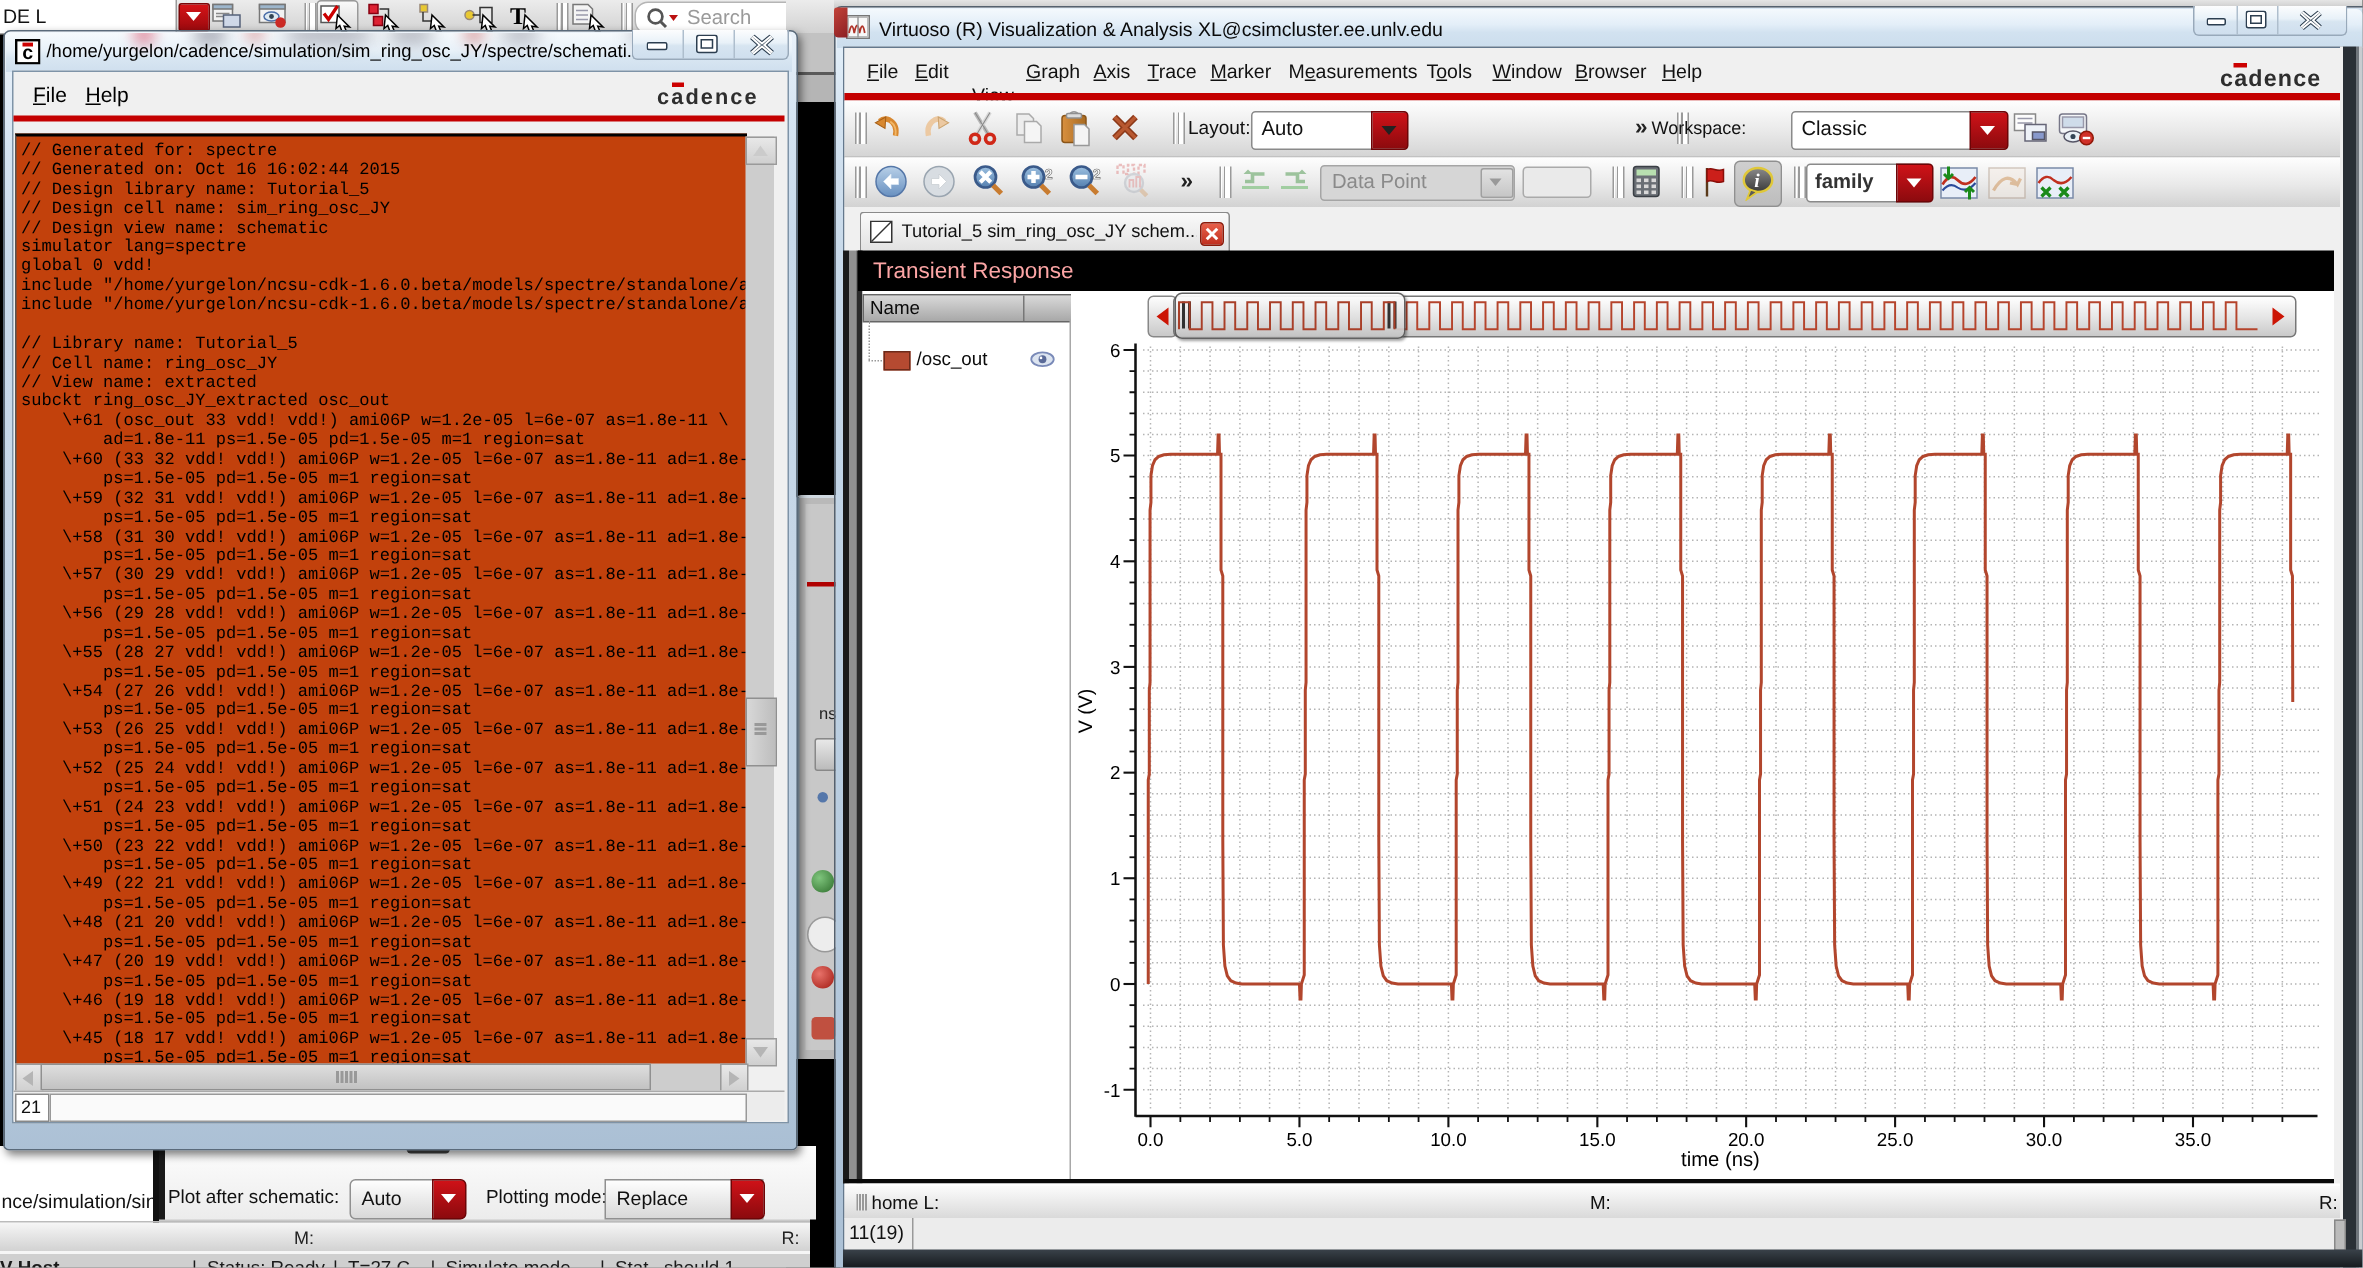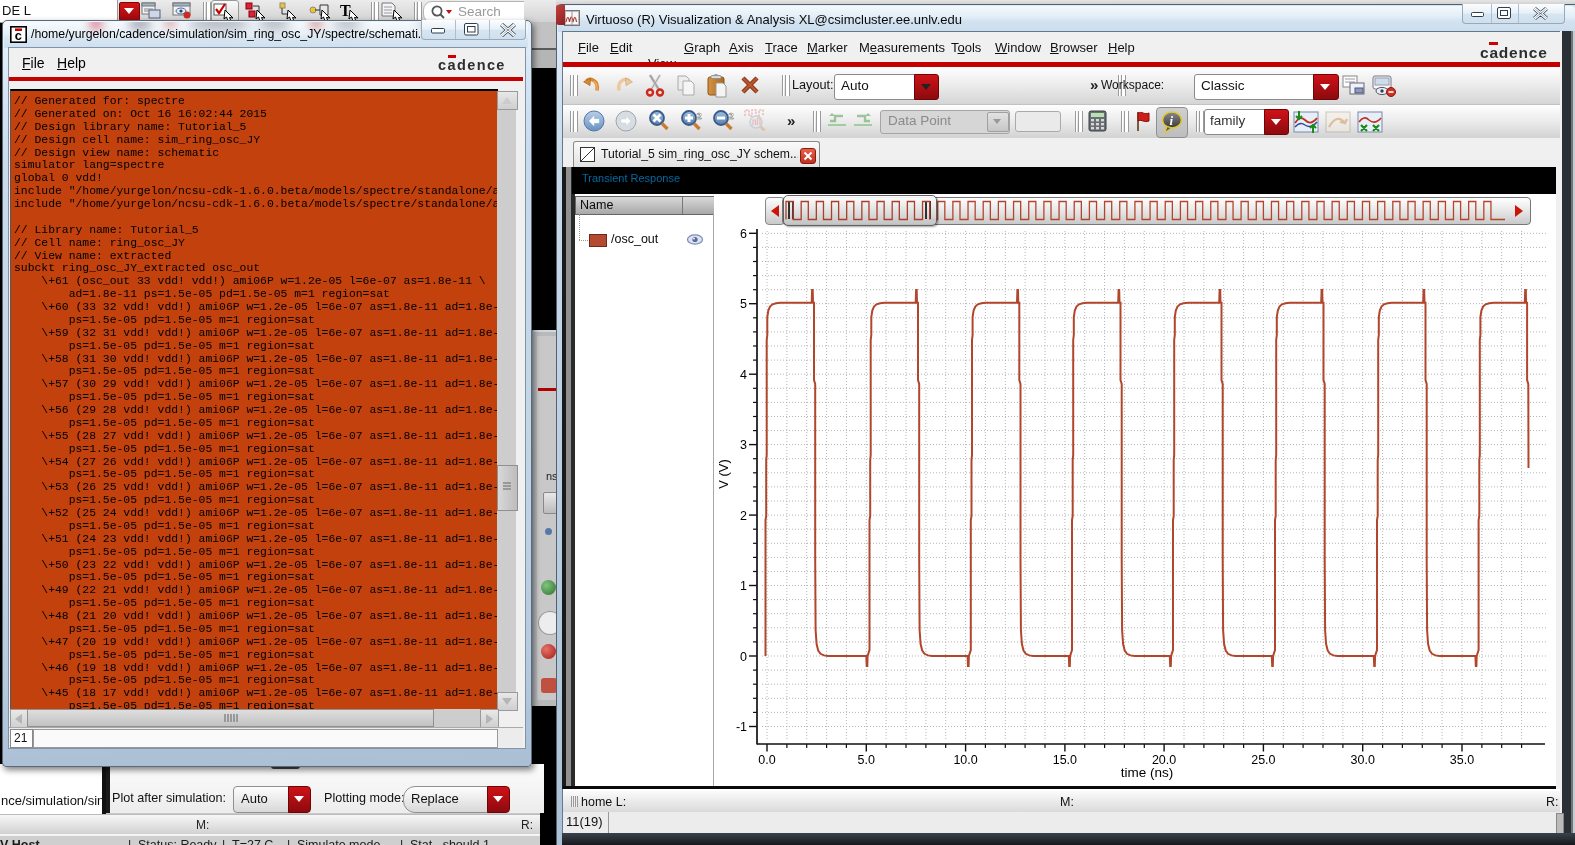--- a/index.html
+++ b/index.html
@@ -94,28 +94,28 @@
  </div>
 </div>
 
 <div class="ab" id="botleft">
  <div class="ab" style="left:0;top:764px;width:540px;height:81px;background:#c9c9c9;"></div>
  <div class="ab" style="left:106px;top:764px;width:434px;height:26px;background:#fbfbfb;"></div>
  <div class="ab" style="left:106px;top:764px;width:434px;height:49px;background:linear-gradient(#fdfdfd,#ececec);border-left:4px solid #1a1a1a;"></div>
  <div class="ab" style="left:0;top:764px;width:102px;height:52px;background:#fff;border-right:4px solid #111;border-bottom:4px solid #111;">
    <div class="ab" style="left:1px;top:29px;font-size:13px;color:#111;">nce/simulation/sin</div>
  </div>
- <div class="ab" style="left:112px;top:791px;font-size:12.6px;color:#111;">Plot after simulation:</div>
+ <div class="ab" style="left:112px;top:791px;font-size:12.6px;color:#111;">Plot after schematic:</div>
  <div class="ab" style="left:233px;top:786px;width:75px;height:25px;background:linear-gradient(#fefefe,#d8d8d8);border:1px solid #909090;border-radius:4px;">
    <div class="ab" style="left:7px;top:4px;font-size:13px;color:#111;">Auto</div>
    <div class="ab" style="left:54px;top:-1px;width:21px;height:25px;background:linear-gradient(#cf1218,#8c0a0e);border:1px solid #6d0507;border-radius:0 4px 4px 0;"></div>
    <div class="ab" style="left:60px;top:9px;width:0;height:0;border-left:5px solid transparent;border-right:5px solid transparent;border-top:6px solid #fff;"></div>
  </div>
  <div class="ab" style="left:324px;top:791px;font-size:12.6px;color:#111;">Plotting mode:</div>
- <div class="ab" style="left:403px;top:786px;width:104px;height:25px;background:linear-gradient(#fefefe,#d8d8d8);border:1px solid #909090;border-radius:12px;">
+ <div class="ab" style="left:403px;top:786px;width:104px;height:25px;background:linear-gradient(#fefefe,#d8d8d8);border:1px solid #909090;border-radius:0;">
    <div class="ab" style="left:7px;top:4px;font-size:13px;color:#111;">Replace</div>
    <div class="ab" style="left:83px;top:-1px;width:21px;height:25px;background:linear-gradient(#cf1218,#8c0a0e);border:1px solid #6d0507;border-radius:0 4px 4px 0;"></div>
    <div class="ab" style="left:89px;top:9px;width:0;height:0;border-left:5px solid transparent;border-right:5px solid transparent;border-top:6px solid #fff;"></div>
  </div>
  <div class="ab" style="left:0;top:814px;width:540px;height:20px;background:linear-gradient(#f6f6f6,#d0d0d0);border-top:1px solid #bbb;">
    <div class="ab" style="left:196px;top:3px;font-size:12px;color:#222;">M:</div>
    <div class="ab" style="left:521px;top:3px;font-size:12px;color:#222;">R:</div>
  </div>
  <div class="ab" style="left:0;top:834px;width:540px;height:11px;background:#cfcfcf;border-top:2px solid #f5f5f5;color:#1a1a1a;font-size:12.5px;white-space:nowrap;overflow:hidden;">
    <span style="position:absolute;left:0;top:2px;font-weight:bold;">V Host</span>
@@ -364,21 +364,21 @@
           <linearGradient id="bub" x1="0" y1="0" x2="0" y2="1">
             <stop offset="0" stop-color="#8a8a8a"></stop>
             <stop offset="1" stop-color="#3a3a3a"></stop>
           </linearGradient>
         </defs>
     <path d="M7 16.5 l-2.5 6.5 7 -5 z" fill="#5a5a5a" stroke="#e0c838" stroke-width="1.2"></path>
     <text x="9.5" y="14.5" font-size="13" font-style="italic" font-weight="bold" font-family="Liberation Serif,serif" fill="#fff">i</text>
   </svg>
   <div class="ab sep3" style="left:633px;top:6px;height:21px;"></div>
   <div class="ab" style="left:641px;top:4px;width:82px;height:24px;background:#fff;border:1px solid #8a8a8a;border-radius:3px;">
-    <div class="ab" style="left:5px;top:3px;font-size:13.5px;color:#333;">family</div>
+    <div class="ab" style="left:5px;top:3px;font-size:13.5px;color:#333;font-weight:bold;">family</div>
     <div class="ab" style="left:59px;top:-1px;width:23px;height:24px;background:linear-gradient(#cf1218,#8c0a0e);border:1px solid #6d0507;border-radius:0 3px 3px 0;"></div>
     <div class="ab" style="left:66px;top:9px;width:0;height:0;border-left:5px solid transparent;border-right:5px solid transparent;border-top:6px solid #fff;"></div>
   </div>
   <svg class="ab" style="left:730px;top:4px;" width="27" height="26">
     <rect x="1" y="3" width="24" height="20" fill="#e8eef8" stroke="#7a8aa8"></rect>
     <path d="M2 14 q5 -8 10 -3 q6 6 12 -2" stroke="#c03020" stroke-width="1.8" fill="none"></path>
     <path d="M2 18 q5 -6 10 -2 q6 4 12 -3" stroke="#2a4a9a" stroke-width="1.4" fill="none"></path>
     <path d="M6 2 v8 m-3 -3 l3 3 l3 -3" stroke="#1a8a1a" stroke-width="2" fill="none"></path>
     <path d="M20 24 v-8 m-3 3 l3 -3 l3 3" stroke="#1a8a1a" stroke-width="2" fill="none"></path>
   </svg>
@@ -406,21 +406,21 @@
           </svg>
     </div>
   </div>
  </div>
 
  <div class="ab" id="graph">
   <div class="ab" style="left:562px;top:167px;width:4px;height:622px;background:#1a1a1a;"></div>
   <div class="ab" style="left:566px;top:167px;width:5px;height:622px;background:#909090;"></div>
   <div class="ab" style="left:571px;top:167px;width:4px;height:622px;background:#2a2a2a;"></div>
   <div class="ab" style="left:572px;top:167px;width:984px;height:27px;background:#000;"></div>
-  <div class="ab" style="left:582px;top:172px;font-size:11px;color:#0369a1;">Transient Response</div>
+  <div class="ab" style="left:582px;top:172px;font-size:15px;color:#fca5a5;">Transient Response</div>
   <div class="ab" style="left:575px;top:194px;width:139px;height:595px;background:#fff;"></div>
   <div class="ab" style="left:575px;top:196px;width:138px;height:17px;background:linear-gradient(#d9d9d9,#a8a8a8);border:1px solid #666;">
     <div class="ab" style="left:4px;top:1px;font-size:12.5px;color:#0a0a0a;text-align:right;">Name</div>
     <div class="ab" style="left:106px;top:0;width:1px;height:17px;background:#777;"></div>
     <div class="ab" style="left:110px;top:1px;font-size:12.5px;color:#0a0a0a;margin-left:32px;">Vis</div>
   </div>
   <div class="ab" style="left:579px;top:214px;width:1px;height:26px;border-left:1px dotted #999;"></div>
   <div class="ab" style="left:579px;top:240px;width:9px;height:1px;border-top:1px dotted #999;"></div>
   <div class="ab" style="left:589px;top:234px;width:16px;height:11px;background:#b54a31;border:1px solid #6d2a1a;"></div>
   <div class="ab" style="left:611px;top:232px;font-size:12.5px;color:#0a0a0a;">/osc_out</div>

